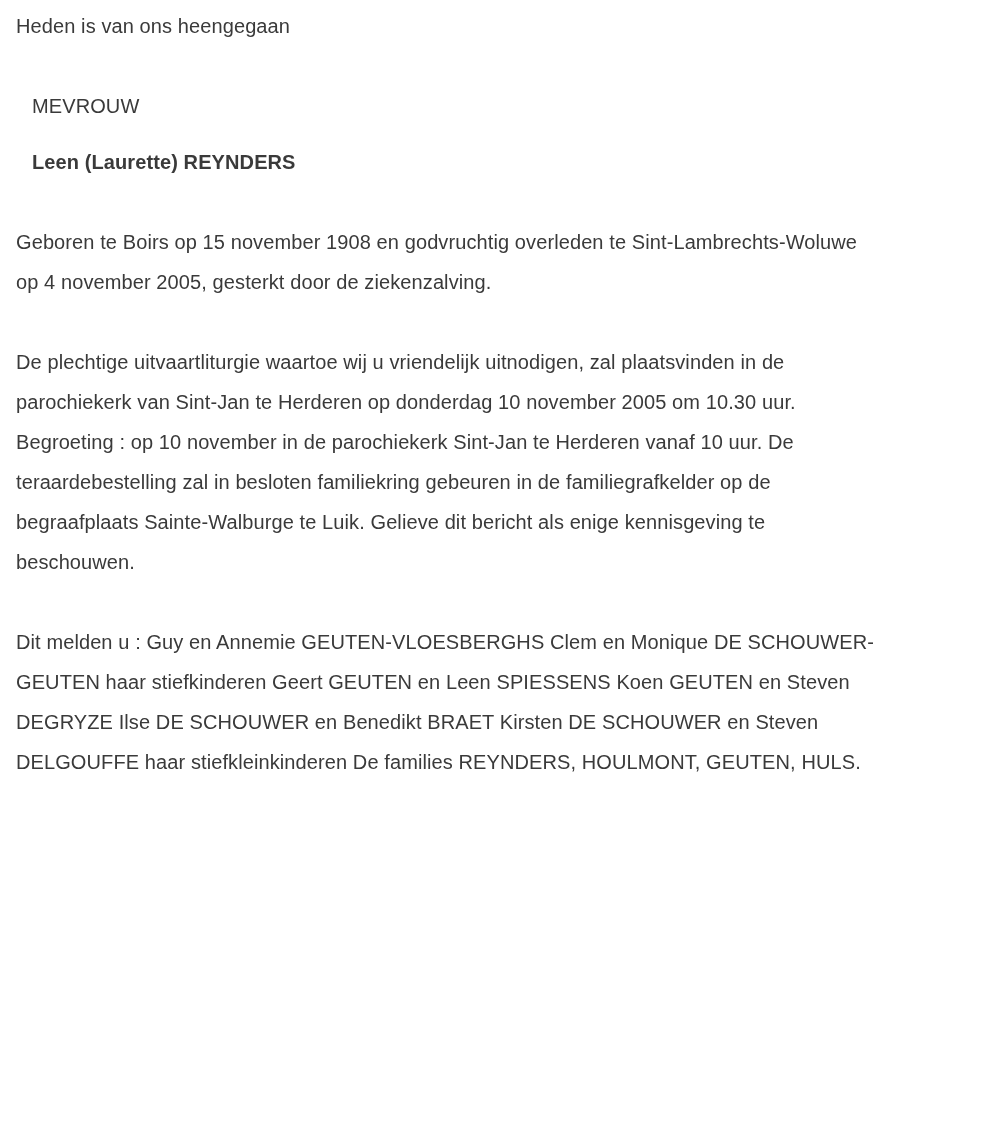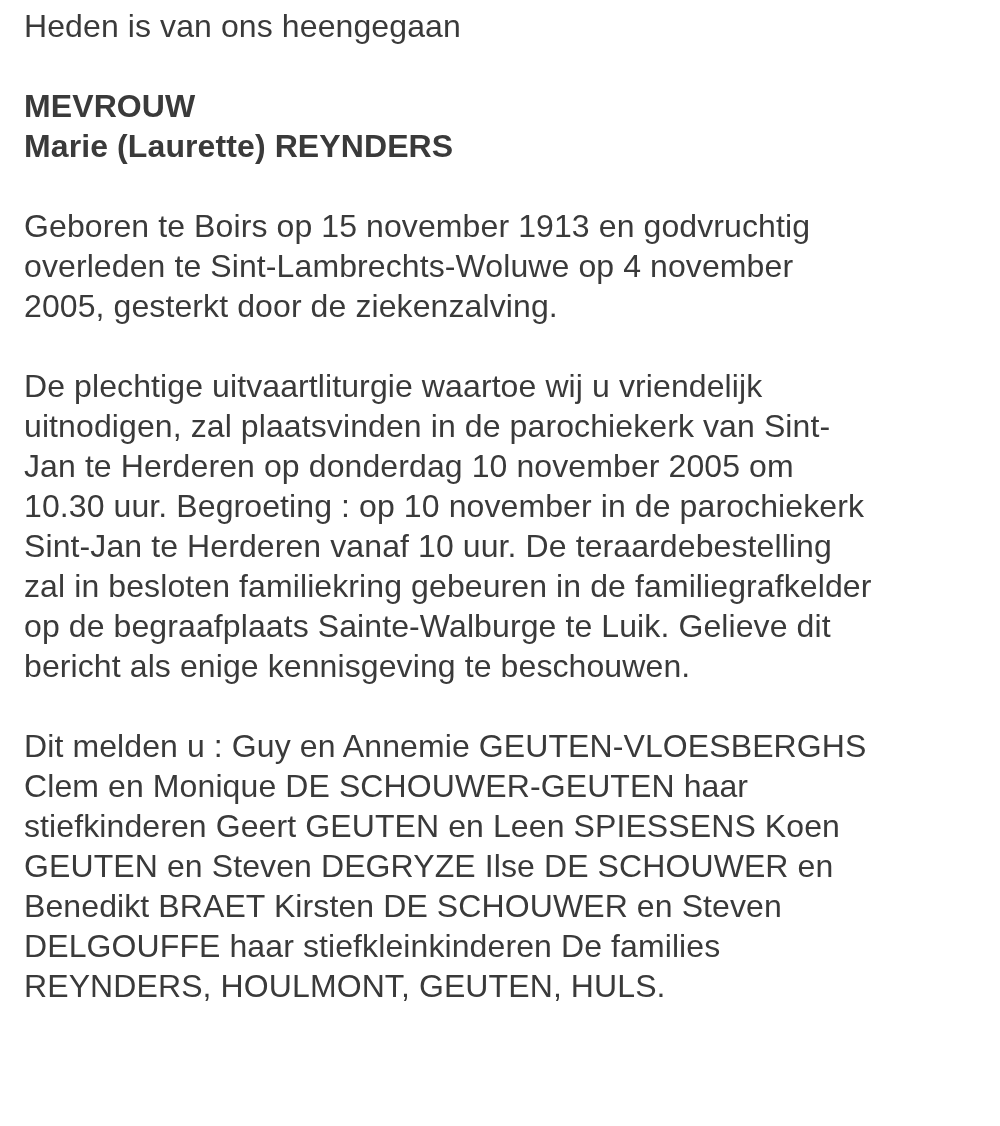--- a/index.html
+++ b/index.html
@@ -10,51 +10,50 @@
   body {
     width: 1000px;
     min-height: 1126px;
     box-sizing: border-box;
     font-family: "Liberation Sans", "DejaVu Sans", sans-serif;
     color: #3a3a3a;
   }
   .obituary {
     box-sizing: border-box;
     width: 884px;
-    padding: 6px 10px 0 24px;
-    font-size: 32px;
+    padding: 6px 10px 0 16px;
+    font-size: 20px;
     line-height: 40px;
     letter-spacing: 0.1px;
   }
   .obituary p {
     margin: 0 0 40px 0;
   }
   .header-block {
     margin: 0 0 40px 0;
   }
   .header-block .line {
-    margin: 0;
-    font-weight: bold;
+    margin: 16px;
   }
   .deceased-name {
     font-weight: bold;
   }
 </style>
 </head>
 <body>
 
 <div class="obituary">
 
   <p>Heden is van ons heengegaan</p>
 
   <div class="header-block">
     <div class="line">MEVROUW</div>
-    <div class="line deceased-name">Marie (Laurette) REYNDERS</div>
+    <div class="line deceased-name">Leen (Laurette) REYNDERS</div>
   </div>
 
-  <p>Geboren te Boirs op 15 november 1913 en godvruchtig overleden te Sint-Lambrechts-Woluwe op 4 november 2005, gesterkt door de ziekenzalving.</p>
+  <p>Geboren te Boirs op 15 november 1908 en godvruchtig overleden te Sint-Lambrechts-Woluwe op 4 november 2005, gesterkt door de ziekenzalving.</p>
 
   <p>De plechtige uitvaartliturgie waartoe wij u vriendelijk uitnodigen, zal plaatsvinden in de parochiekerk van Sint-Jan te Herderen op donderdag 10 november 2005 om 10.30 uur. Begroeting : op 10 november in de parochiekerk Sint-Jan te Herderen vanaf 10 uur. De teraardebestelling zal in besloten familiekring gebeuren in de familiegrafkelder op de begraafplaats Sainte-Walburge te Luik. Gelieve dit bericht als enige kennisgeving te beschouwen.</p>
 
   <p>Dit melden u : Guy en Annemie GEUTEN-VLOESBERGHS Clem en Monique DE SCHOUWER-GEUTEN haar stiefkinderen Geert GEUTEN en Leen SPIESSENS Koen GEUTEN en Steven DEGRYZE Ilse DE SCHOUWER en Benedikt BRAET Kirsten DE SCHOUWER en Steven DELGOUFFE haar stiefkleinkinderen De families REYNDERS, HOULMONT, GEUTEN, HULS.</p>
 
 
 </div>
 
 </body></html>

